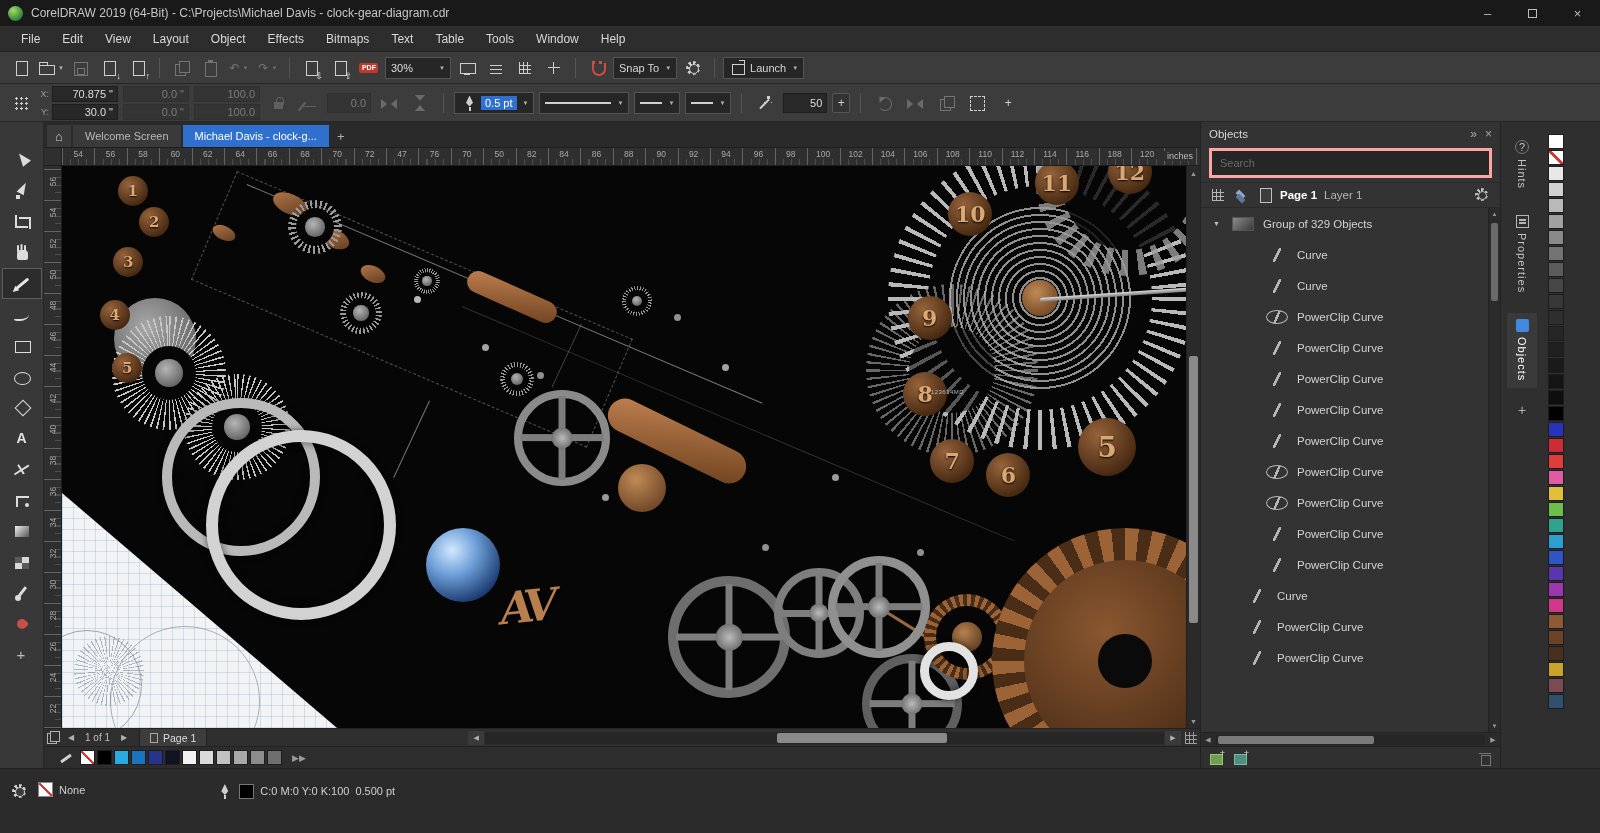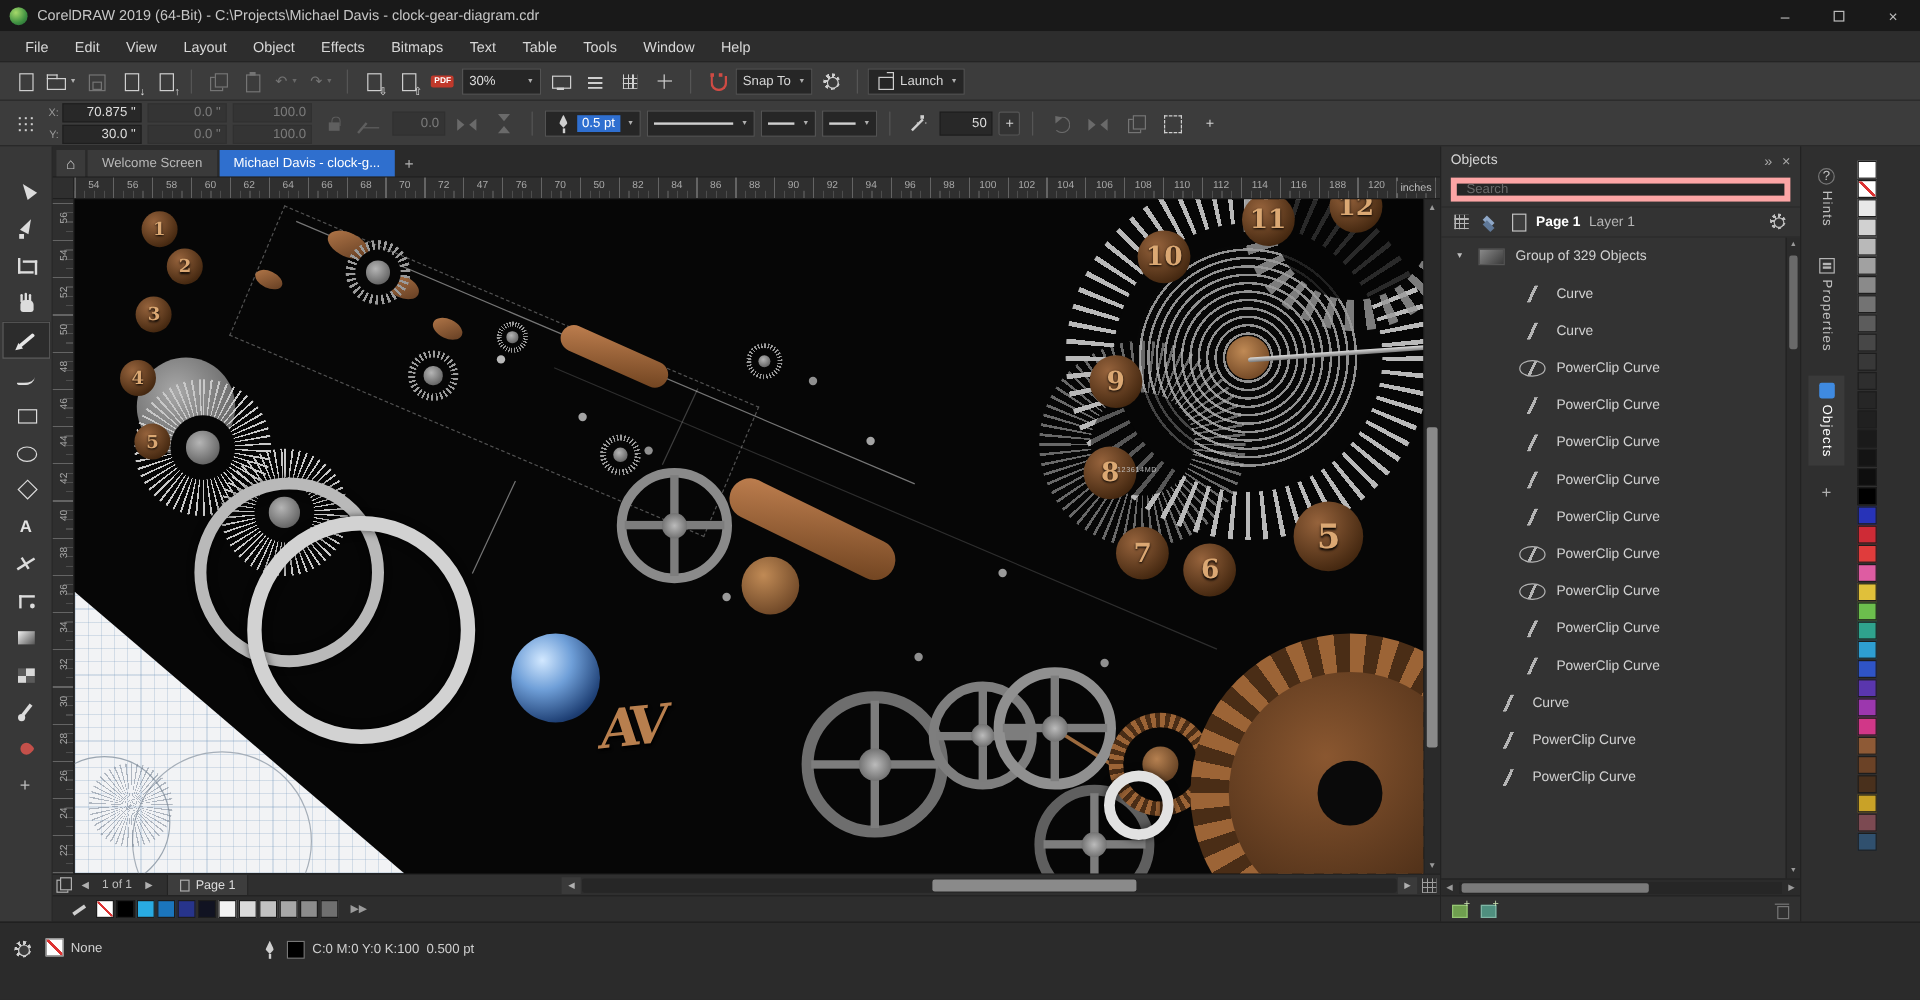--- a/index.html
+++ b/index.html
@@ -167,21 +167,21 @@
 .sw{width:15px;height:15px;border:1px solid #1d1d1d;flex:none}
 .sw-none{background:#fff;position:relative;overflow:hidden}
 .sw-none::after{content:"";position:absolute;inset:0;background:linear-gradient(45deg,transparent 44%,#d33 44% 56%,transparent 56%)}
 
 
 .panel{width:300px;background:#333;border-left:1px solid #222;display:flex;flex-direction:column;flex:none}
 .panel-header{height:24px;display:flex;align-items:center;padding:0 8px;gap:8px;flex:none}
 .panel-title{font-size:11.5px;color:#d6d6d6;flex:1}
 .ph-btn{color:#a8a8a8;font-size:12px}
 .panel-search{padding:2px 8px 4px;flex:none}
-.search-input{width:100%;background:#262626;border:5px solid #fca5a5;height:20px;color:#ddd;padding:0 8px;font-size:11px;outline:none}
+.search-input{width:100%;background:#262626;border:3px solid #fca5a5;height:30px;color:#ddd;padding:0 8px;font-size:11px;outline:none}
 .search-input::placeholder{color:#6a6a6a}
 .page-row{height:26px;display:flex;align-items:center;gap:7px;padding:0 10px;border-top:1px solid #2a2a2a;border-bottom:1px solid #2a2a2a;flex:none}
 .pr-icon{position:relative;width:16px;height:14px;flex:none}
 .eye-grid::before{content:"";position:absolute;left:1px;top:1px;width:12px;height:12px;background-image:repeating-linear-gradient(0deg,#b5b5b5 0 1px,transparent 1px 4px),repeating-linear-gradient(90deg,#b5b5b5 0 1px,transparent 1px 4px)}
 .layers::before{content:"";position:absolute;left:2px;top:2px;width:9px;height:9px;background:#8fa8c8;transform:rotate(45deg) scaleY(.55)}
 .layers::after{content:"";position:absolute;left:2px;top:6px;width:9px;height:9px;background:#5f7898;transform:rotate(45deg) scaleY(.55)}
 .pagei::before{content:"";position:absolute;left:3px;top:0;width:10px;height:13px;border:1px solid #c0c0c0;background:#3d3d3d}
 .pr-page{font-weight:bold;color:#fff;font-size:11.5px}
 .pr-layer{color:#b5b5b5;font-size:11.5px;flex:1}
 .pr-gear{position:relative;width:16px;height:16px}

